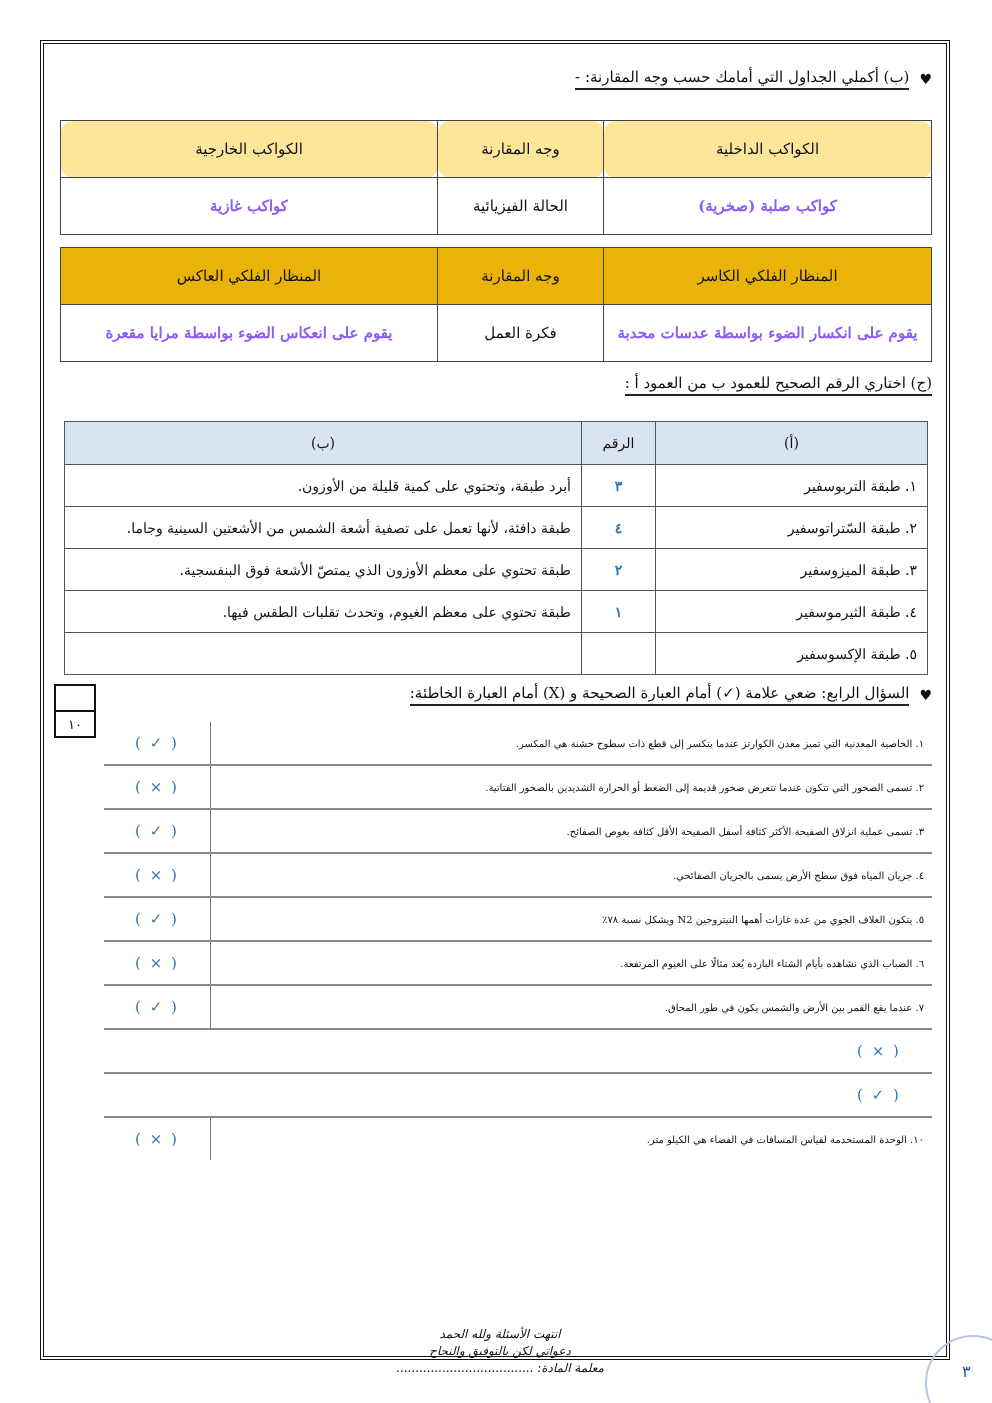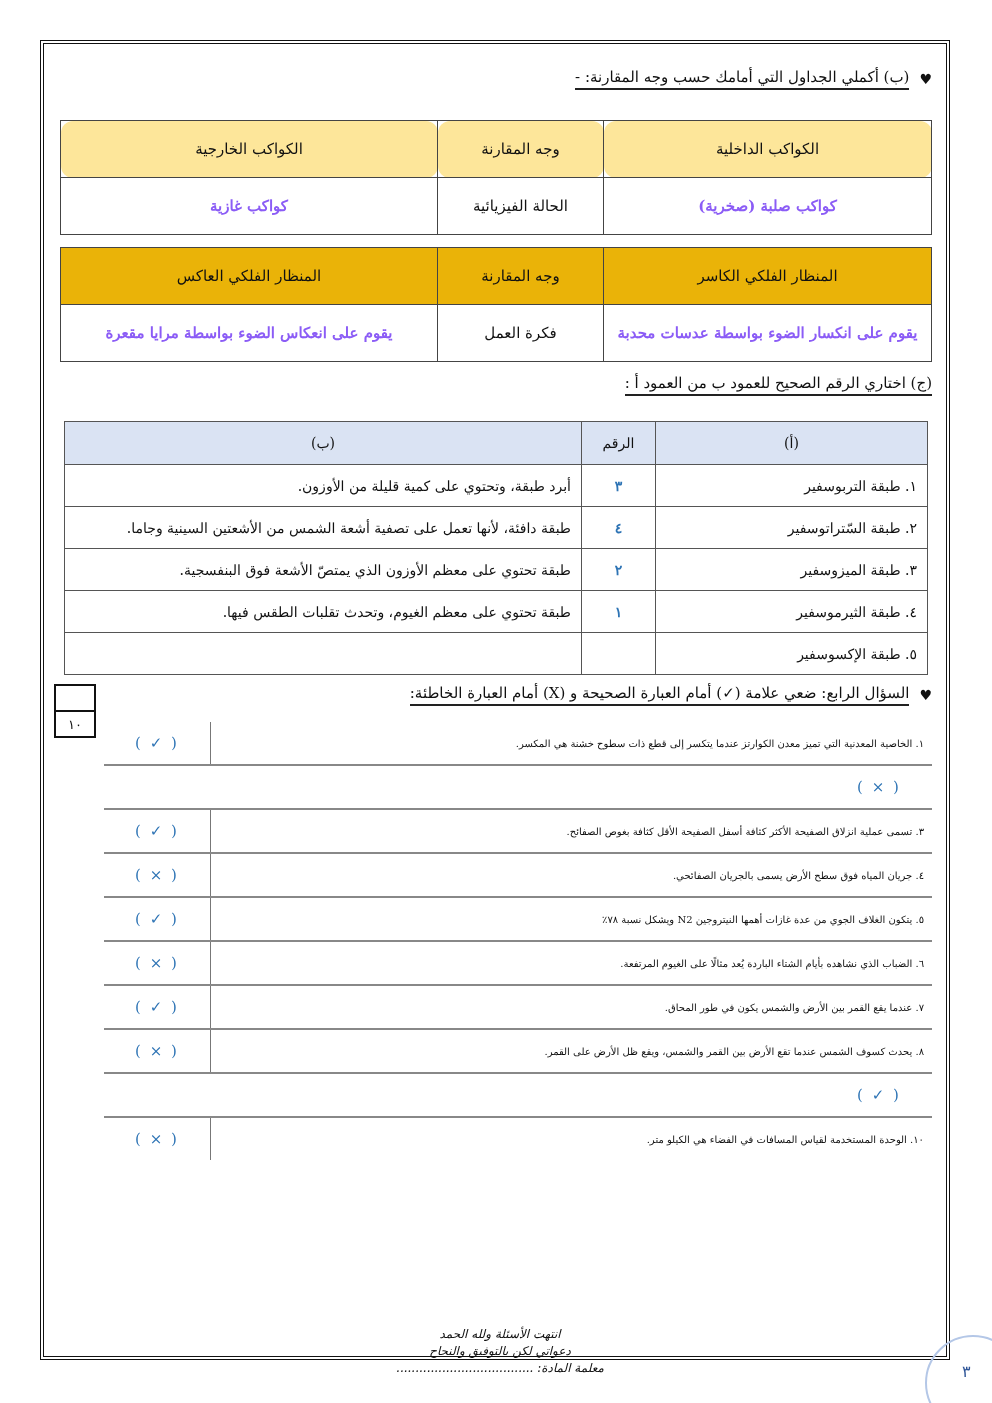--- a/index.html
+++ b/index.html
@@ -135,20 +135,21 @@
   <span class="heart">♥</span>
   <span class="txt">السؤال الرابع: ضعي علامة (✓) أمام العبارة الصحيحة و (X) أمام العبارة الخاطئة:</span>
 </div>
 
 <div class="tf">
   <div class="tf-row">
     <div class="tf-text">١.  الخاصية المعدنية التي تميز معدن الكوارتز عندما يتكسر إلى قطع ذات سطوح خشنة هي المكسر.</div>
     <div class="tf-mark">( ✓ )</div>
   </div>
   <div class="tf-row">
+    <div class="tf-text">٢.  تسمى الصخور التي تتكون عندما تتعرض صخور قديمة إلى الضغط أو الحرارة الشديدين بالصخور الفتاتية.</div>
     <div class="tf-mark">(  ×  )</div>
   </div>
   <div class="tf-row">
     <div class="tf-text">٣.  تسمى عملية انزلاق الصفيحة الأكثر كثافة أسفل الصفيحة الأقل كثافة بغوص الصفائح.</div>
     <div class="tf-mark">( ✓ )</div>
   </div>
   <div class="tf-row">
     <div class="tf-text">٤.  جريان المياه فوق سطح الأرض يسمى بالجريان الصفائحي.</div>
     <div class="tf-mark">(  ×  )</div>
   </div>
@@ -158,21 +159,20 @@
   </div>
   <div class="tf-row">
     <div class="tf-text">٦.  الضباب الذي نشاهده بأيام الشتاء الباردة يُعد مثالًا على الغيوم المرتفعة.</div>
     <div class="tf-mark">(  ×  )</div>
   </div>
   <div class="tf-row">
     <div class="tf-text">٧.  عندما يقع القمر بين الأرض والشمس يكون في طور المحاق.</div>
     <div class="tf-mark">( ✓ )</div>
   </div>
   <div class="tf-row">
-    <div class="tf-text">٨.  يحدث كسوف الشمس عندما تقع الأرض بين القمر والشمس، ويقع ظل الأرض على القمر.</div>
     <div class="tf-mark">(  ×  )</div>
   </div>
   <div class="tf-row">
     <div class="tf-mark">( ✓ )</div>
   </div>
   <div class="tf-row">
     <div class="tf-text">١٠. الوحدة المستخدمة لقياس المسافات في الفضاء هي الكيلو متر.</div>
     <div class="tf-mark">(  ×  )</div>
   </div>
 </div>

